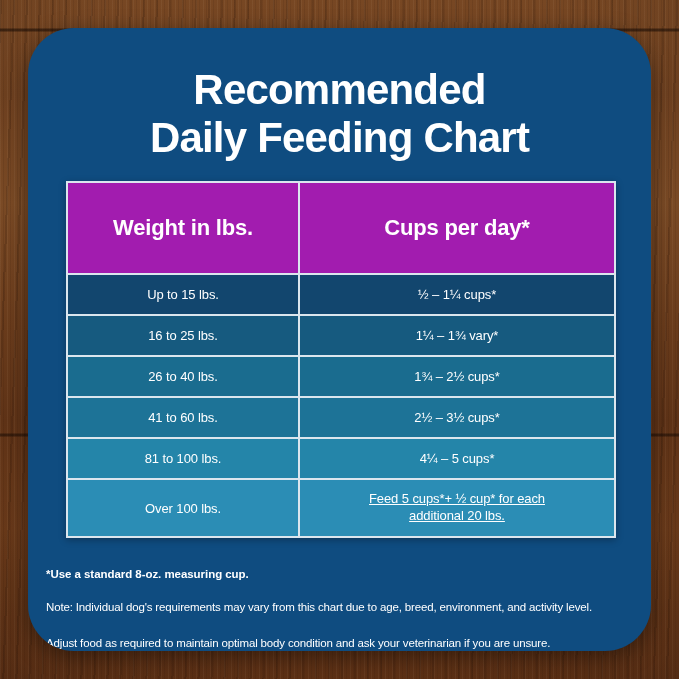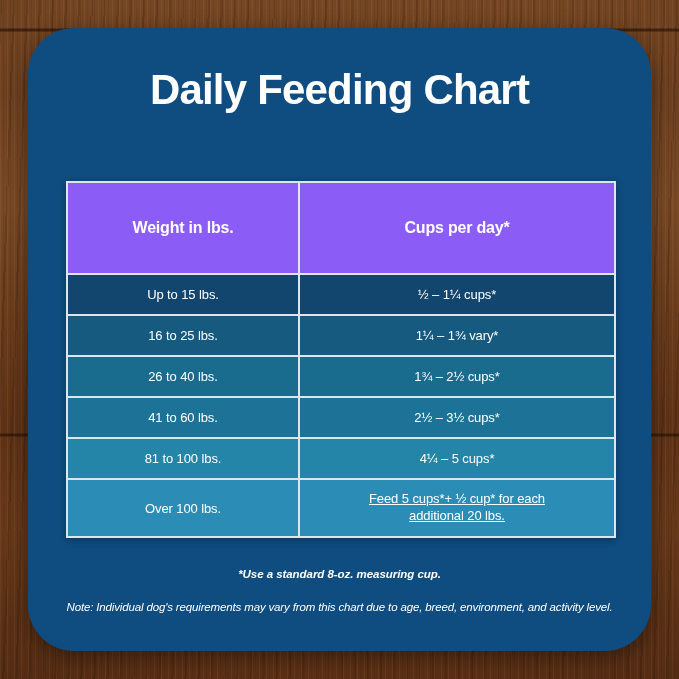--- a/index.html
+++ b/index.html
@@ -114,23 +114,23 @@
     border: 2px solid #dbe6ee;
     color: #ffffff;
     text-align: center;
     vertical-align: middle;
     padding: 0 6px;
   }
   #feeding-table col.c-weight { width: 232px; }
   #feeding-table col.c-cups   { width: 316px; }
 
   #feeding-table thead th {
-    background: #8b5cf6;
+    background: #a21caf;
     height: 90px;
-    font-size: 16px;
+    font-size: 22px;
     font-weight: bold;
     letter-spacing: -0.2px;
   }
 
   #feeding-table tbody td {
     height: 39px;
     font-size: 13px;
     font-weight: normal;
     letter-spacing: -0.1px;
   }
@@ -143,25 +143,23 @@
   #feeding-table tbody tr.r-7 td { background: #2b8db5; height: 56px; }
 
   .cell-multiline { line-height: 1.28; text-decoration: underline; }
 
   
   #footnotes {
     position: absolute;
     left: 0;
     right: 0;
     top: 540px;
-    text-align: center;
     color: #ffffff;
     padding: 0 18px;
     box-sizing: border-box;
-    font-style: italic;
   }
   #footnote-primary {
     font-size: 11.5px;
     font-weight: bold;
     letter-spacing: -0.05px;
     margin-bottom: 3px;
   }
   .footnote-note {
     font-size: 11.5px;
     font-weight: normal;
@@ -173,20 +171,21 @@
 </style>
 </head>
 <body>
 
 <div id="wood-backdrop"></div>
 <div id="wood-vignette"></div>
 
 <div id="card">
 
   <div id="title-block">
+    <span class="title-line">Recommended</span>
     <span class="title-line">Daily Feeding Chart</span>
   </div>
 
   <table id="feeding-table">
     <colgroup>
       <col class="c-weight">
       <col class="c-cups">
     </colgroup>
     <thead>
       <tr>
@@ -221,15 +220,16 @@
           <div>Feed 5 cups*+ ½ cup* for each</div>
           <div>additional 20 lbs.</div>
         </td>
       </tr>
     </tbody>
   </table>
 
   <div id="footnotes">
     <div id="footnote-primary">*Use a standard 8-oz. measuring cup.</div>
     <div class="footnote-note">Note: Individual dog's requirements may vary from this chart due to age, breed, environment, and activity level.</div>
+    <div class="footnote-note">Adjust food as required to maintain optimal body condition and ask your veterinarian if you are unsure.</div>
   </div>
 
 </div>
 
 </body></html>

